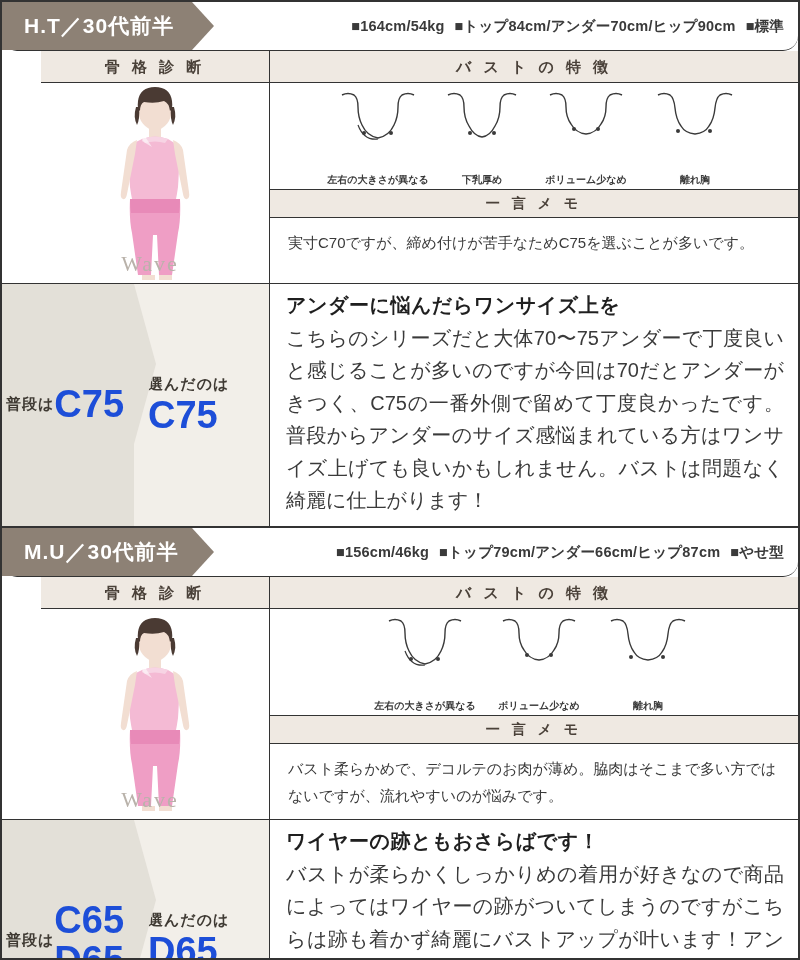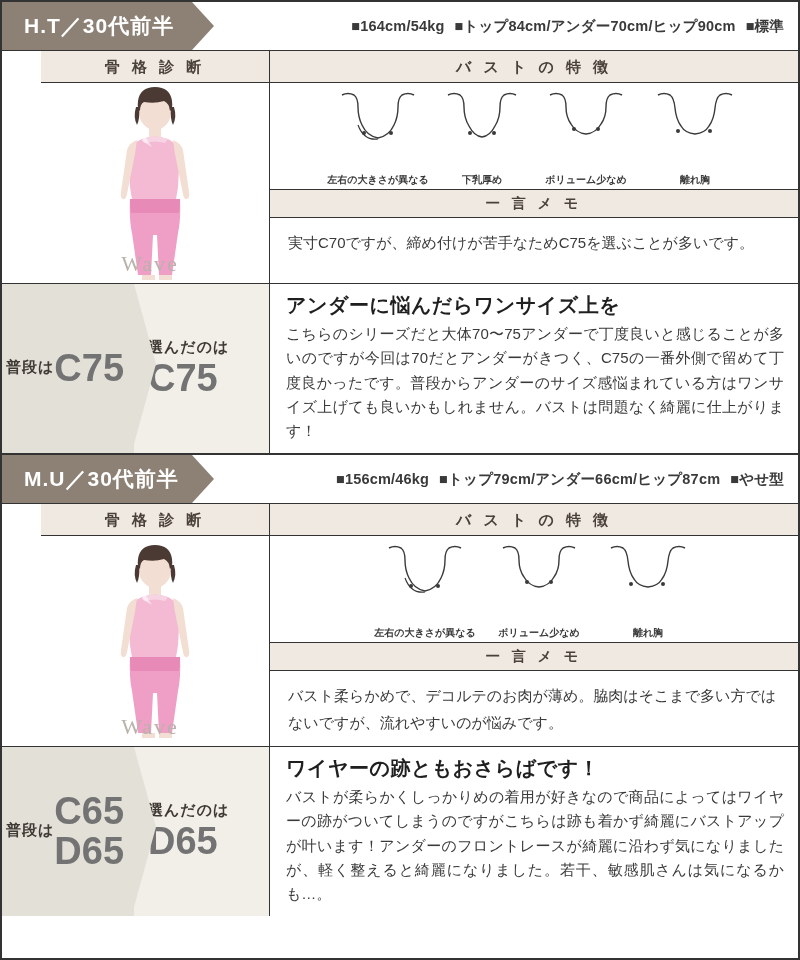--- a/index.html
+++ b/index.html
@@ -29,20 +29,21 @@
   .review-block.first { border-bottom: 2px solid #333; }
 
   
   .head-bar {
     height: 48px;
     display: flex;
     align-items: stretch;
     background: #ffffff;
     border-bottom: 1px solid #333;
     position: relative;
+    border-radius: 15px;
   }
   .head-name {
     background: #8d8175;
     color: #ffffff;
     font-size: 21px;
     font-weight: bold;
     letter-spacing: 1px;
     display: flex;
     align-items: center;
     padding: 0 10px 0 22px;
@@ -213,38 +214,38 @@
   .size-cap {
     font-size: 15px;
     font-weight: bold;
     color: #3f3a33;
     letter-spacing: 1px;
     margin-bottom: 2px;
   }
   .size-val {
     font-size: 38px;
     font-weight: bold;
-    color: #737373;
+    color: #1d4ed8;
     line-height: 1.05;
     font-family: "Liberation Sans", sans-serif;
   }
   .comment-box {
     flex: 1;
     padding: 8px 14px 10px 16px;
     box-sizing: border-box;
   }
   .comment-head {
     font-size: 20px;
     font-weight: bold;
     color: #1f1f1f;
     letter-spacing: 0.5px;
     margin-bottom: 3px;
   }
   .comment-body {
-    font-size: 15px;
+    font-size: 20px;
     line-height: 1.62;
     color: #3a3a3a;
     text-align: justify;
   }
 </style>
 </head>
 <body>
 
 <div class="page">
 

